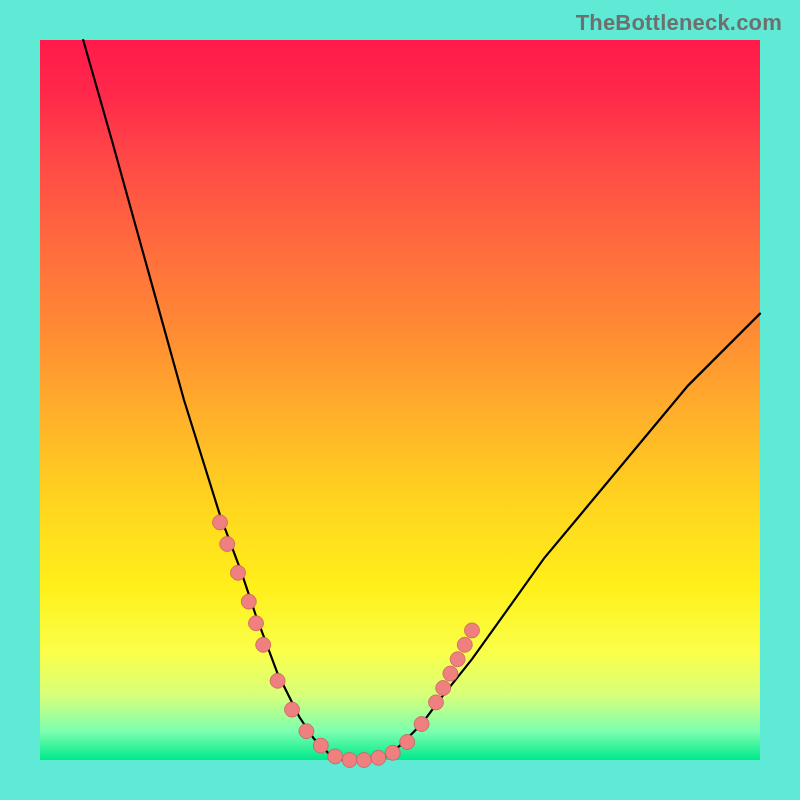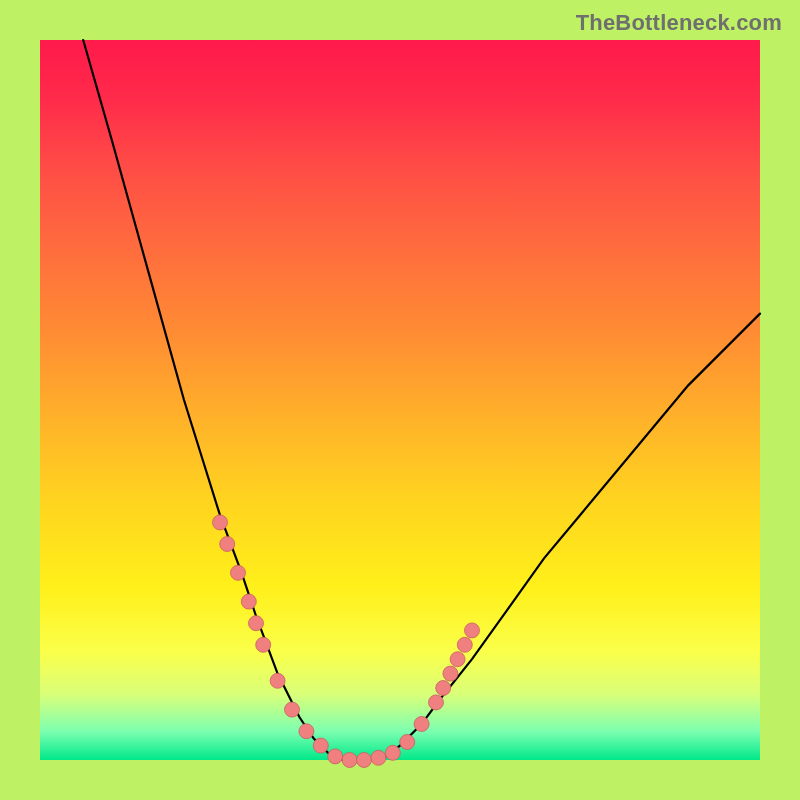--- a/index.html
+++ b/index.html
@@ -1,21 +1,21 @@
 <!DOCTYPE html>
 <html><head>
 <meta charset="utf-8">
 <style>
   * { margin: 0; padding: 0; box-sizing: border-box; }
   html, body { width: 800px; height: 800px; overflow: hidden; background: #000; }
   .stage {
     position: relative;
     width: 800px;
     height: 800px;
-    background: #bef264;
+    background: #5eead4;
   }
   .plot-area {
     position: absolute;
     left: 40px;
     top: 40px;
     width: 720px;
     height: 720px;
     background: linear-gradient(to bottom,
       #ff1a4b 0%,
       #ff2a4a 8%,

